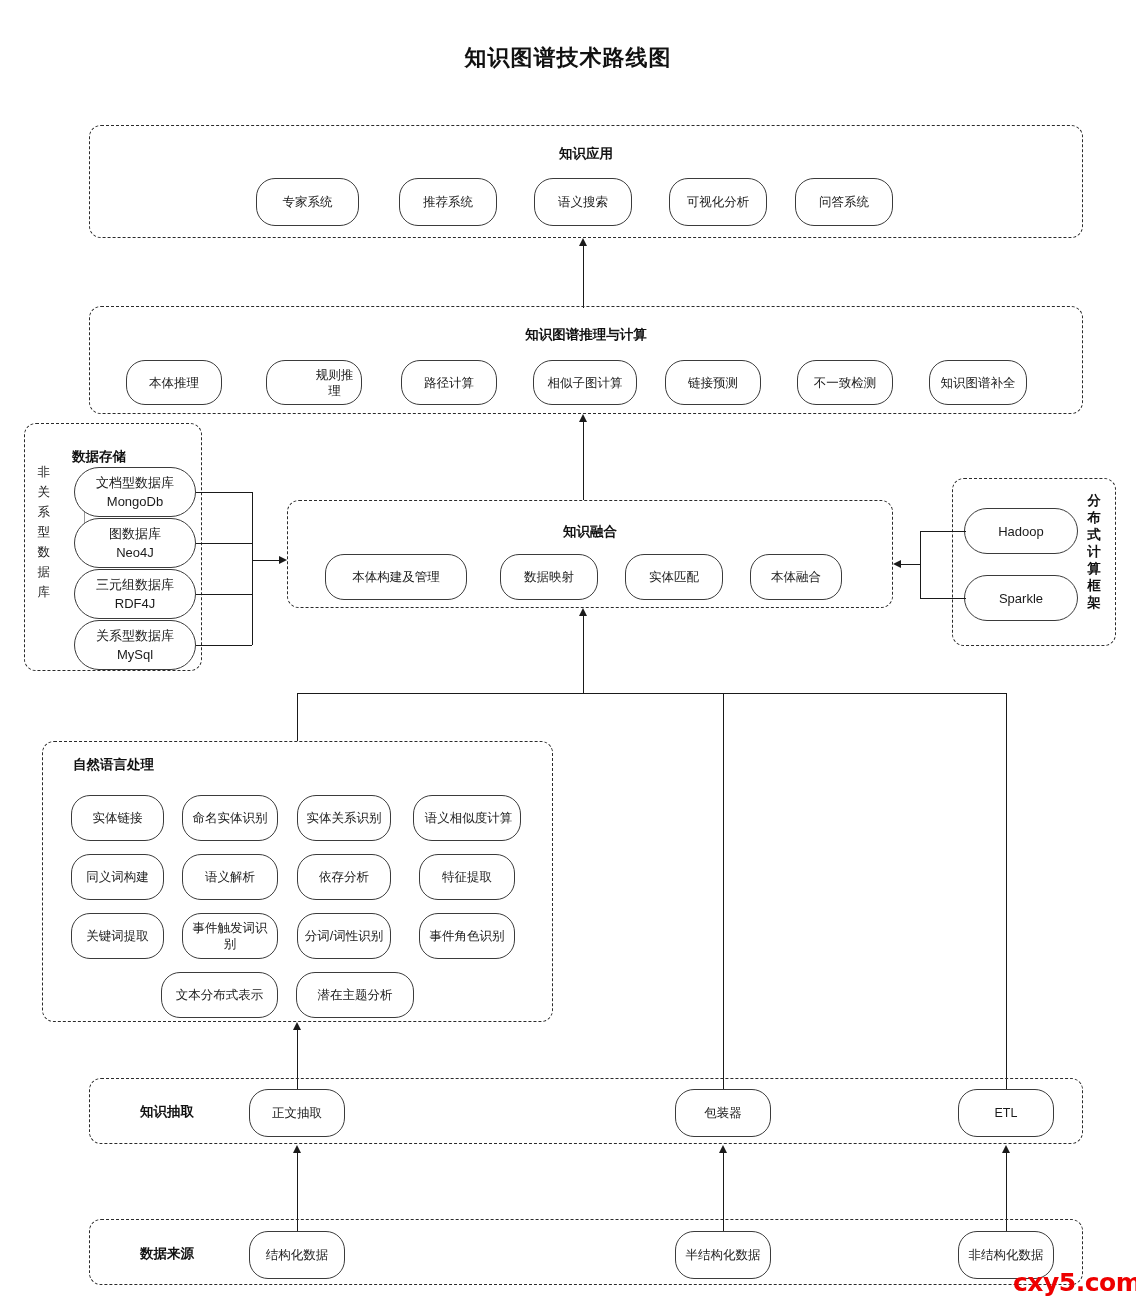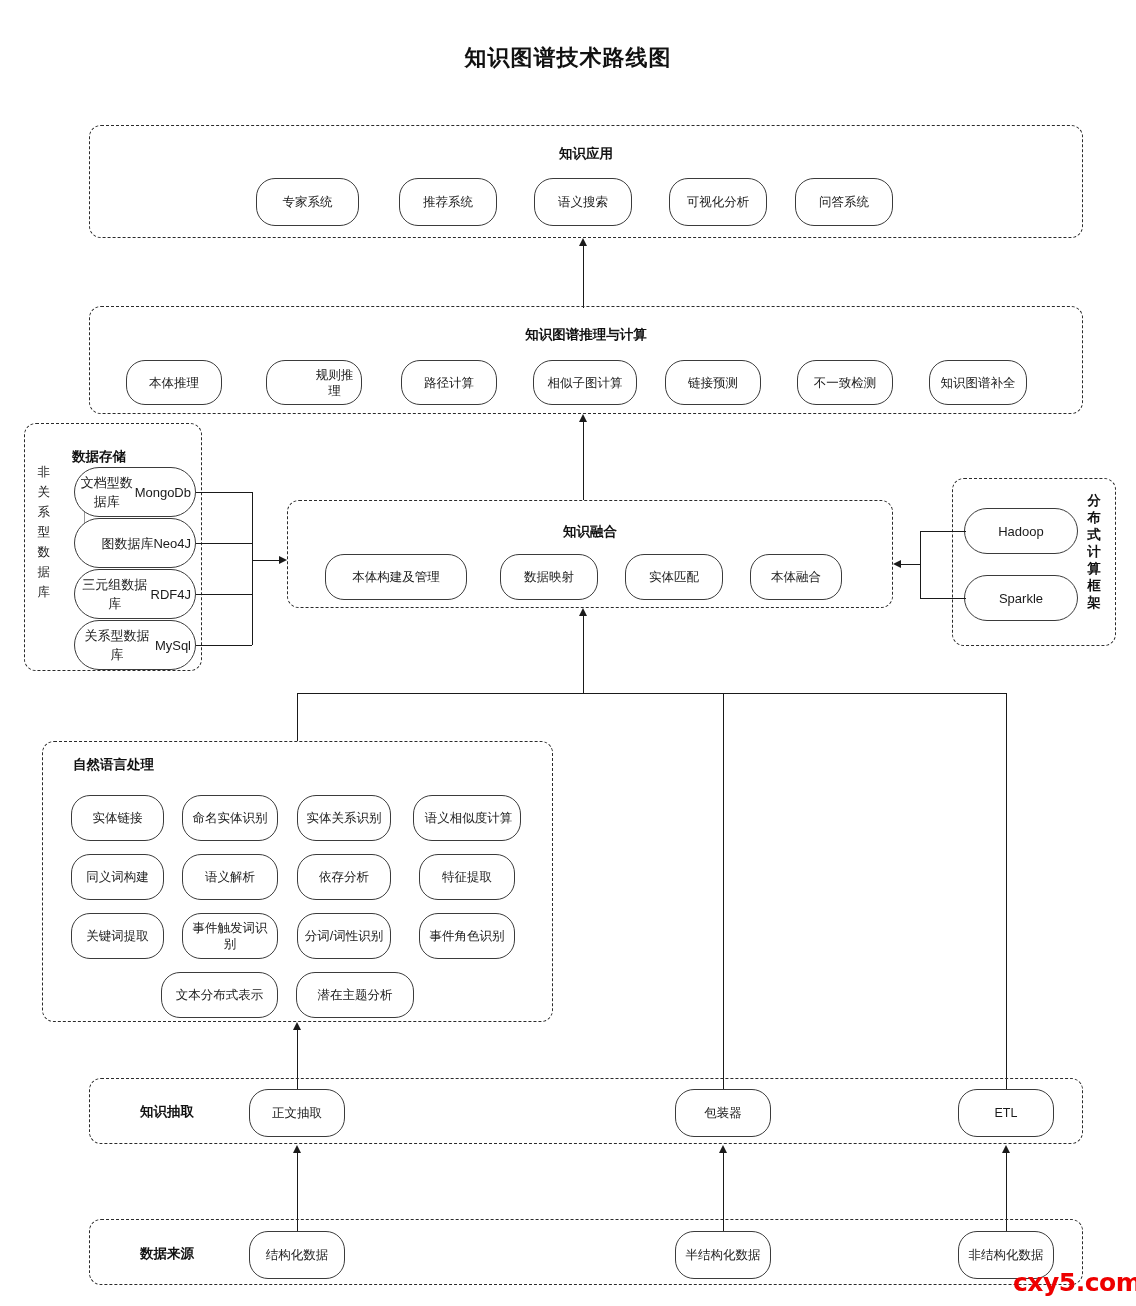--- a/index.html
+++ b/index.html
@@ -89,22 +89,21 @@
     line-height: 16px;
     color: #1a1a1a;
     padding: 2px 4px;
   }
   .node.pill {
     border-radius: 26px;
     font-size: 13px;
     line-height: 19px;
   }
   .node.two-line {
-    flex-direction: row;
-    justify-content: flex-end;
+    flex-direction: column;
   }
   .node .l1, .node .l2 {
     display: block;
   }
   
   .vline {
     position: absolute;
     width: 0;
     border-left: 1.2px solid #1a1a1a;
   }

